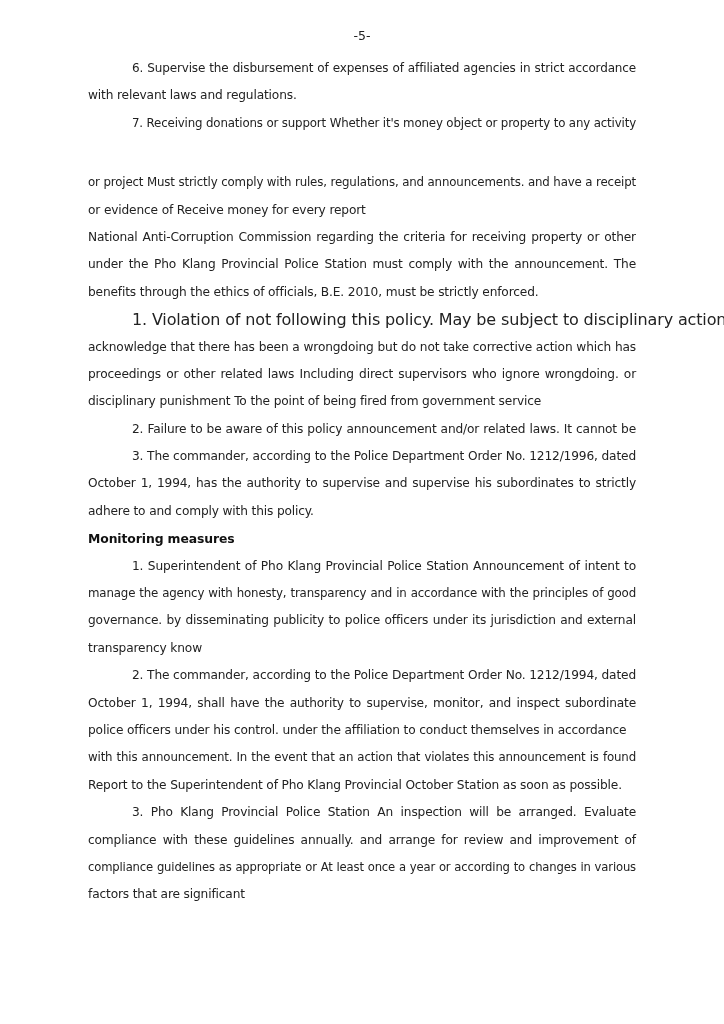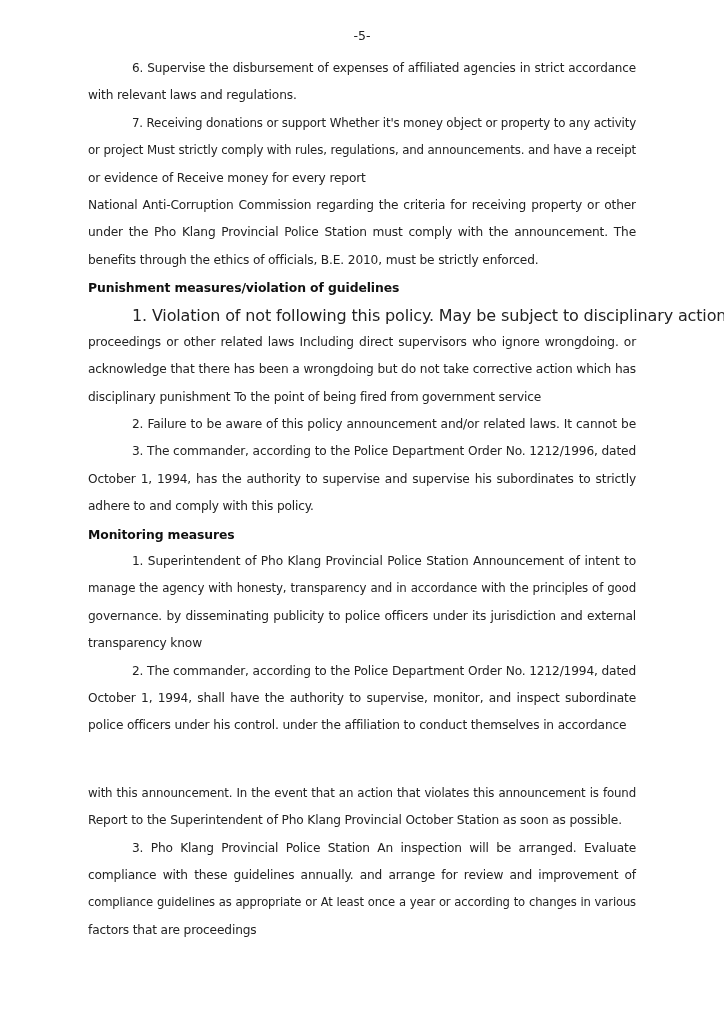--- a/index.html
+++ b/index.html
@@ -71,36 +71,35 @@
 
   <div class="body">
 
     <div class="para">
       <div class="line justify indent" style="font-size: 12px;">6.  Supervise the disbursement of expenses of affiliated agencies in strict accordance</div>
       <div class="line">with relevant laws and regulations.</div>
     </div>
 
     <div class="para">
       <div class="line justify indent" style="font-size: 11.8px;">7. Receiving donations or support Whether it's money object or property to any activity</div>
-      <div class="line justify" style="font-size: 11.8px;">or project Must strictly comply with rules, regulations, and announcements. and have a receipt</div>
+      <div class="line justify" style="font-size: 11.8px; margin-top: 32px;">or project Must strictly comply with rules, regulations, and announcements. and have a receipt</div>
       <div class="line">or evidence of Receive money for every report</div>
     </div>
 
     <div class="para">
       <div class="line justify">National Anti-Corruption Commission regarding the criteria for receiving property or other</div>
       <div class="line justify">under the Pho Klang Provincial Police Station must comply with the announcement. The</div>
       <div class="line">benefits through the ethics of officials, B.E. 2010, must be strictly enforced.</div>
     </div>
 
-    <div class="heading">Punishment measures/violation of guidelines</div>
 
     <div class="para">
       <div class="line justify indent" style="font-size: 16px;">1. Violation of not following this policy. May be subject to disciplinary action or criminal</div>
+      <div class="line justify">acknowledge that there has been a wrongdoing but do not take corrective action which has</div>
       <div class="line justify">proceedings or other related laws Including direct supervisors who ignore wrongdoing. or</div>
-      <div class="line justify">acknowledge that there has been a wrongdoing but do not take corrective action which has</div>
       <div class="line">disciplinary punishment To the point of being fired from government service</div>
     </div>
 
     <div class="para">
       <div class="line justify indent">2.  Failure to be aware of this policy announcement and/or related laws. It cannot be</div>
     </div>
 
     <div class="para">
       <div class="line justify indent">3. The commander, according to the Police Department Order No. 1212/1996, dated</div>
       <div class="line justify">October 1, 1994, has the authority to supervise and supervise his subordinates to strictly</div>
@@ -113,25 +112,25 @@
       <div class="line justify indent">1.  Superintendent of Pho Klang Provincial Police Station Announcement of intent to</div>
       <div class="line justify" style="font-size: 11.8px;">manage the agency with honesty, transparency and in accordance with the principles of good</div>
       <div class="line justify">governance. by disseminating publicity to police officers under its jurisdiction and external</div>
       <div class="line">transparency know</div>
     </div>
 
     <div class="para">
       <div class="line justify indent">2. The commander, according to the Police Department Order No. 1212/1994, dated</div>
       <div class="line justify">October 1, 1994, shall have the authority to supervise, monitor, and inspect subordinate</div>
       <div class="line">police officers under his control. under the affiliation to conduct themselves in accordance</div>
-      <div class="line justify" style="font-size: 11.8px; margin-top: 40px;">with this announcement. In the event that an action that violates this announcement is found</div>
+      <div class="line justify" style="font-size: 11.8px;">with this announcement. In the event that an action that violates this announcement is found</div>
       <div class="line">Report to the Superintendent of Pho Klang Provincial October Station as soon as possible.</div>
     </div>
 
     <div class="para">
       <div class="line justify indent">3.  Pho Klang Provincial Police Station An inspection will be arranged. Evaluate</div>
       <div class="line justify">compliance with these guidelines annually. and arrange for review and improvement of</div>
       <div class="line justify" style="font-size: 11.6px;">compliance guidelines as appropriate or At least once a year or according to changes in various</div>
-      <div class="line">factors that are proceedings</div>
+      <div class="line">factors that are significant</div>
     </div>
 
   </div>
 </div>
 
 </body></html>

